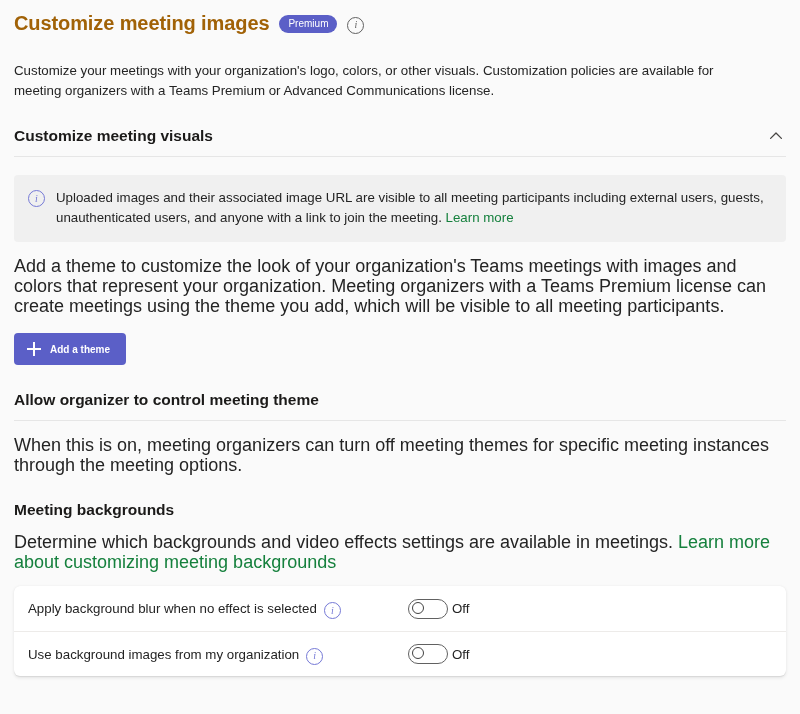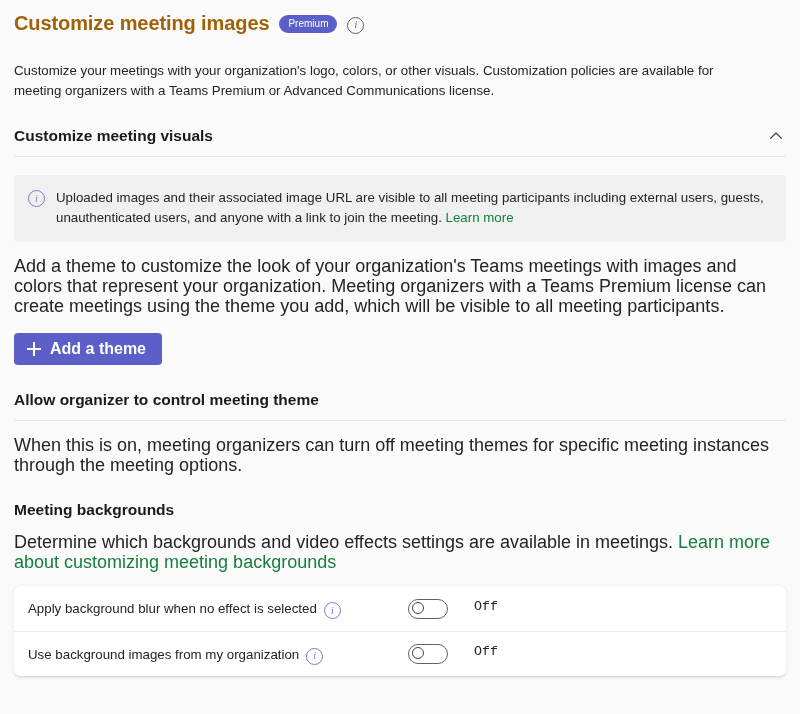--- a/index.html
+++ b/index.html
@@ -140,21 +140,21 @@
     display: inline-flex;
     align-items: center;
     gap: 9px;
     background: #5b5fc7;
     color: #ffffff;
     border: none;
     border-radius: 4px;
     height: 32px;
     padding: 0 16px 0 13px;
     font-family: "Liberation Sans", sans-serif;
-    font-size: 16px;
+    font-size: 10px;
     font-weight: bold;
     cursor: pointer;
   }
   .plus-icon {
     display: inline-block;
     width: 14px;
     height: 14px;
     position: relative;
   }
   .plus-icon::before, .plus-icon::after {
@@ -240,22 +240,22 @@
     font-size: 13.3px;
     color: #242424;
     display: flex;
     align-items: center;
     gap: 7px;
     width: 380px;
     flex: 0 0 380px;
   }
   .setting-control {
     display: flex;
-    gap: 26px;
-    font-family: Liberation Mono, monospace;
+    align-items: center;
+    gap: 4px;
   }
   .setting-control .switch { margin: 0; }
 </style>
 </head>
 <body>
 
 <div class="page">
 
   <div class="page-header">
     <div class="page-title">Customize meeting images</div>

